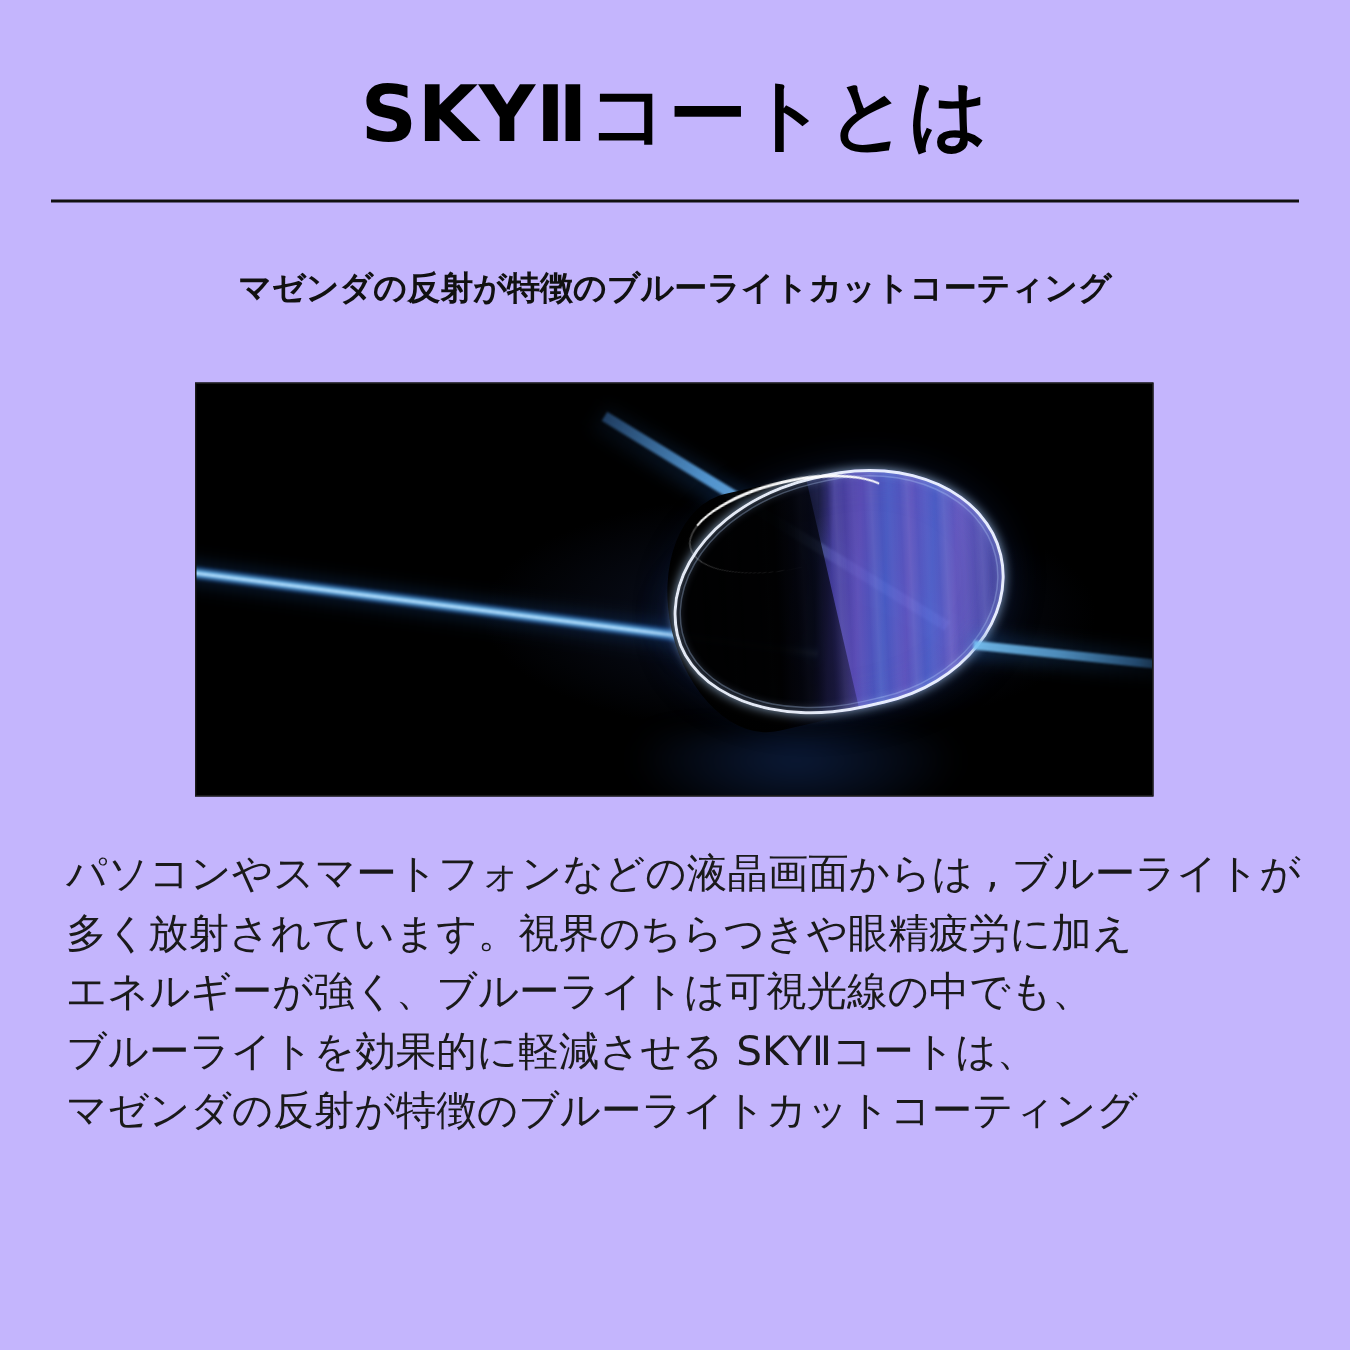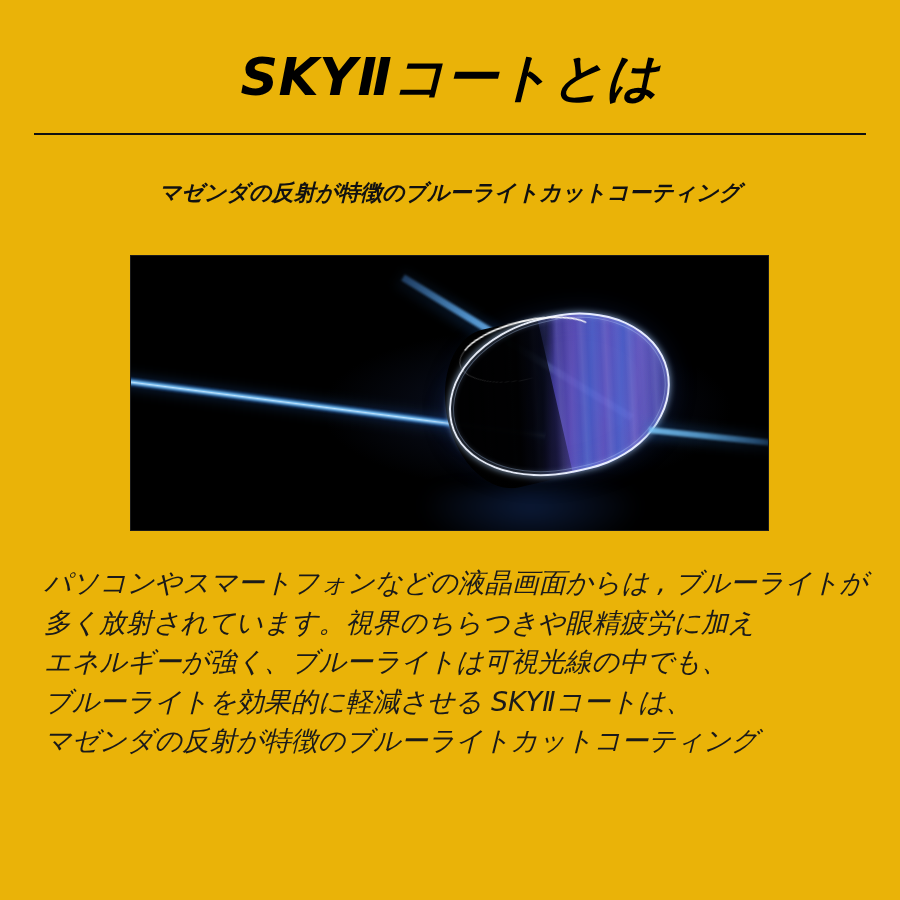--- a/index.html
+++ b/index.html
@@ -11,22 +11,21 @@
     height: 900px;
     background: #ffffff;
     font-family: "Liberation Sans", "DejaVu Sans", sans-serif;
     overflow: hidden;
     position: relative;
   }
 
   .page {
     position: absolute;
     inset: 0;
-    background: #eab308;
-    font-style: italic;
+    background: #c4b5fd;
   }
 
   
   .title-block {
     position: absolute;
     left: 0;
     top: 46px;
     width: 900px;
     text-align: center;
   }

